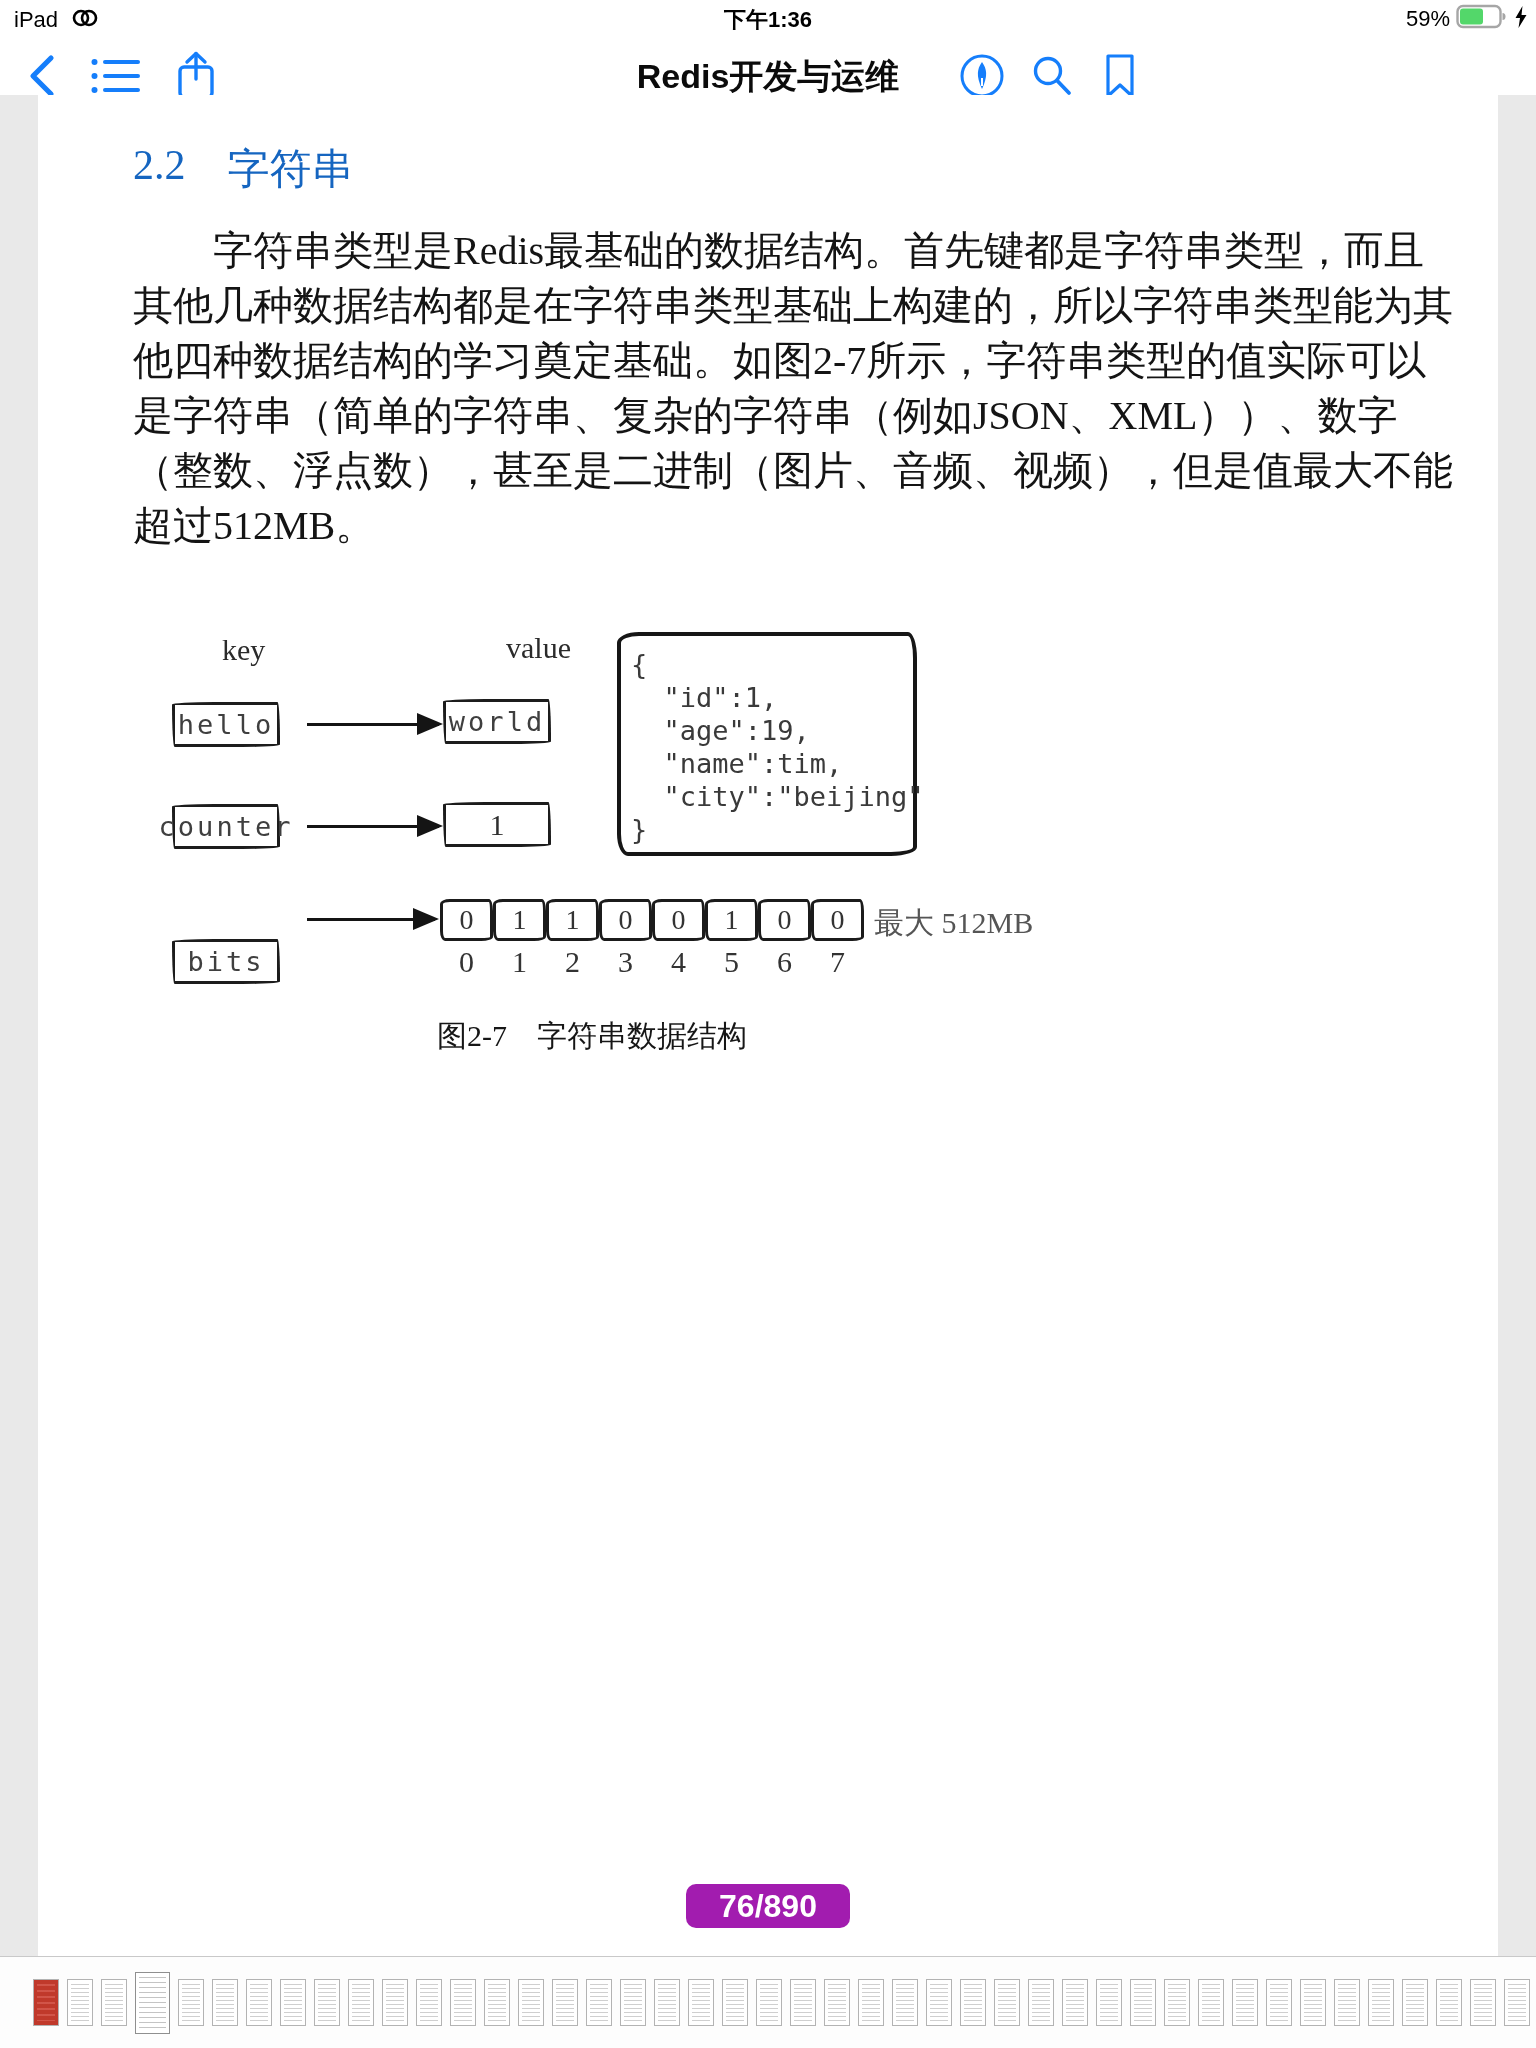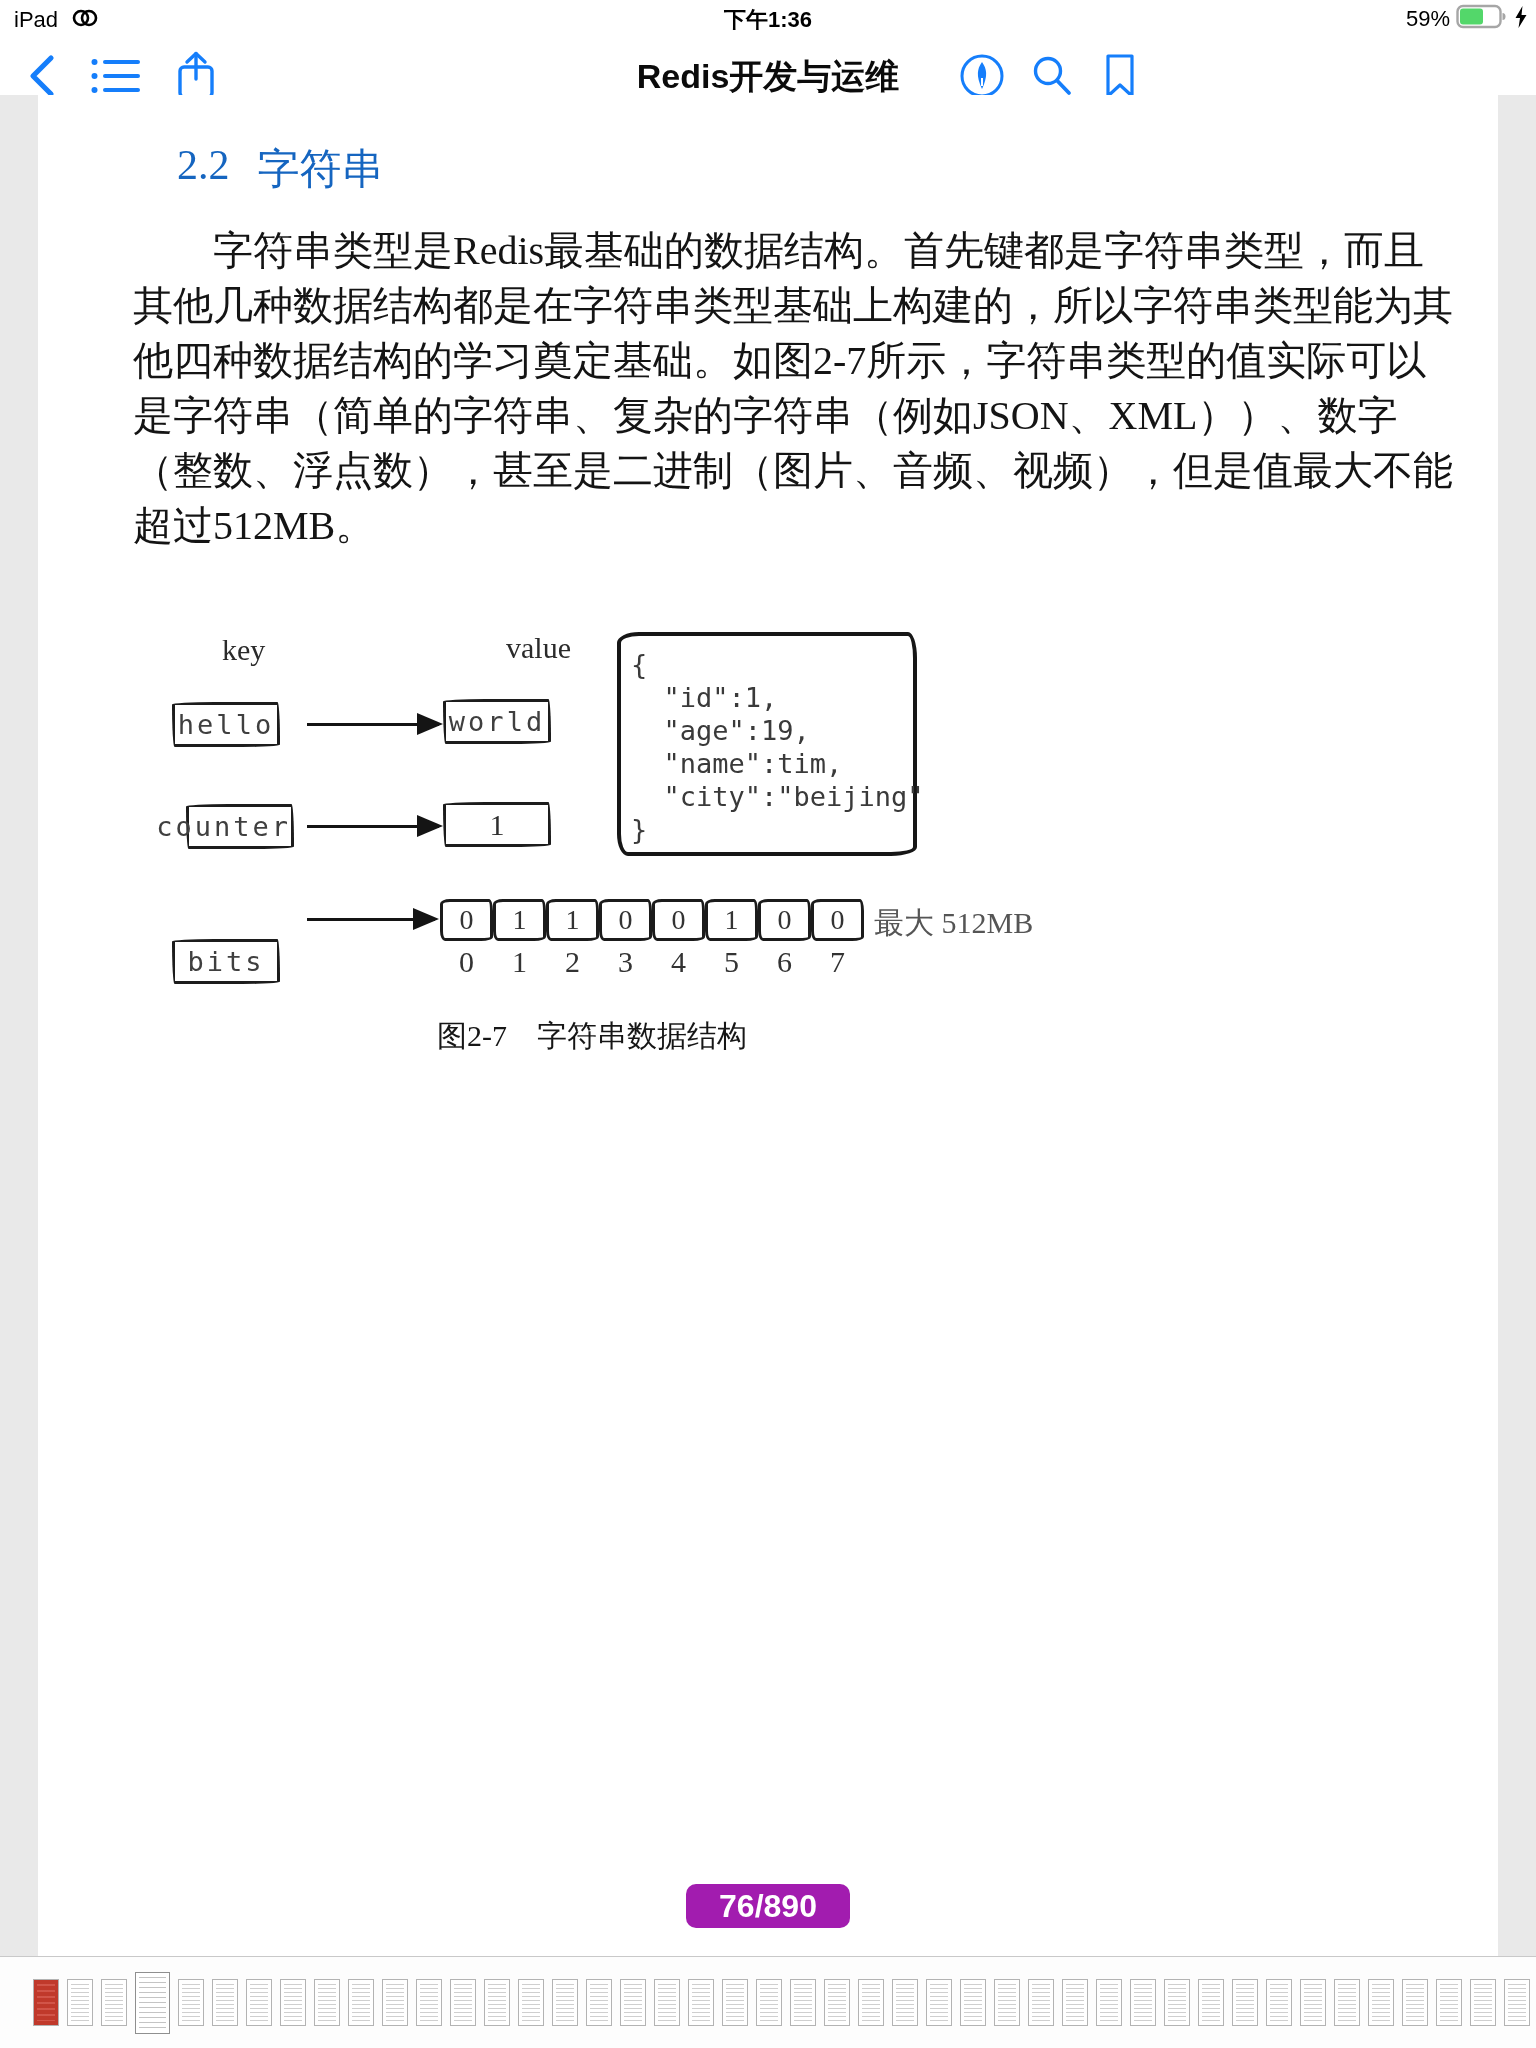--- a/index.html
+++ b/index.html
@@ -26,21 +26,21 @@
   
   .side-strip { position:absolute; top:95px; width:38px; height:1861px; background:#e9e9e9; }
   #side-strip-left { left:0; }
   #side-strip-right { right:0; }
   #pdf-page { position:absolute; left:38px; top:95px; width:1460px; height:1861px; background:#fff; }
 
   .serif { font-family:"Liberation Serif","DejaVu Serif",serif; }
   .mono  { font-family:"DejaVu Sans Mono","Liberation Mono",monospace; }
 
   #section-heading { position:absolute; left:95px; top:46px; color:#1565c0;
-                     font-size:42px; display:flex; gap:28px;margin-left:44px; }
+                     font-size:42px; display:flex; gap:42px; }
   #paragraph { position:absolute; left:95px; top:128px; width:1290px; color:#141414; }
   .pline { font-size:40px; line-height:55px; height:55px; white-space:nowrap; }
   .pline.first { text-indent:2em; }
 
   
   .sketch { border:3px solid #1c1c1c; background:#fff;
             border-radius:255px 15px 225px 15px / 15px 225px 15px 255px; }
   .kv-box { position:absolute; width:108px; height:45px; display:flex;
             align-items:center; justify-content:center; }
   .kv-text { font-size:27px; letter-spacing:3px; color:#3f3f3f; }
@@ -192,21 +192,21 @@
     <div class="fig-label serif" style="left:440px; top:536px;margin-left:28px;">value</div>
 
     <div class="kv-box sketch" style="left:134px; top:607px;">
       <span class="kv-text mono">hello</span>
     </div>
     <div class="arrow" style="left:269px; top:628px; width:132px;"></div>
     <div class="kv-box sketch" style="left:405px; top:604px;">
       <span class="kv-text mono">world</span>
     </div>
 
-    <div class="kv-box sketch" style="left:148px; top:709px;justify-content:flex-end;">
+    <div class="kv-box sketch" style="left:134px; top:709px;">
       <span class="kv-text mono">counter</span>
     </div>
     <div class="arrow" style="left:269px; top:730px; width:132px;"></div>
     <div class="kv-box sketch" style="left:405px; top:707px;">
       <span class="num-text serif">1</span>
     </div>
 
     <div id="json-box">
       <div class="json-line mono">{</div>
       <div class="json-line mono">  "id":1,</div>

